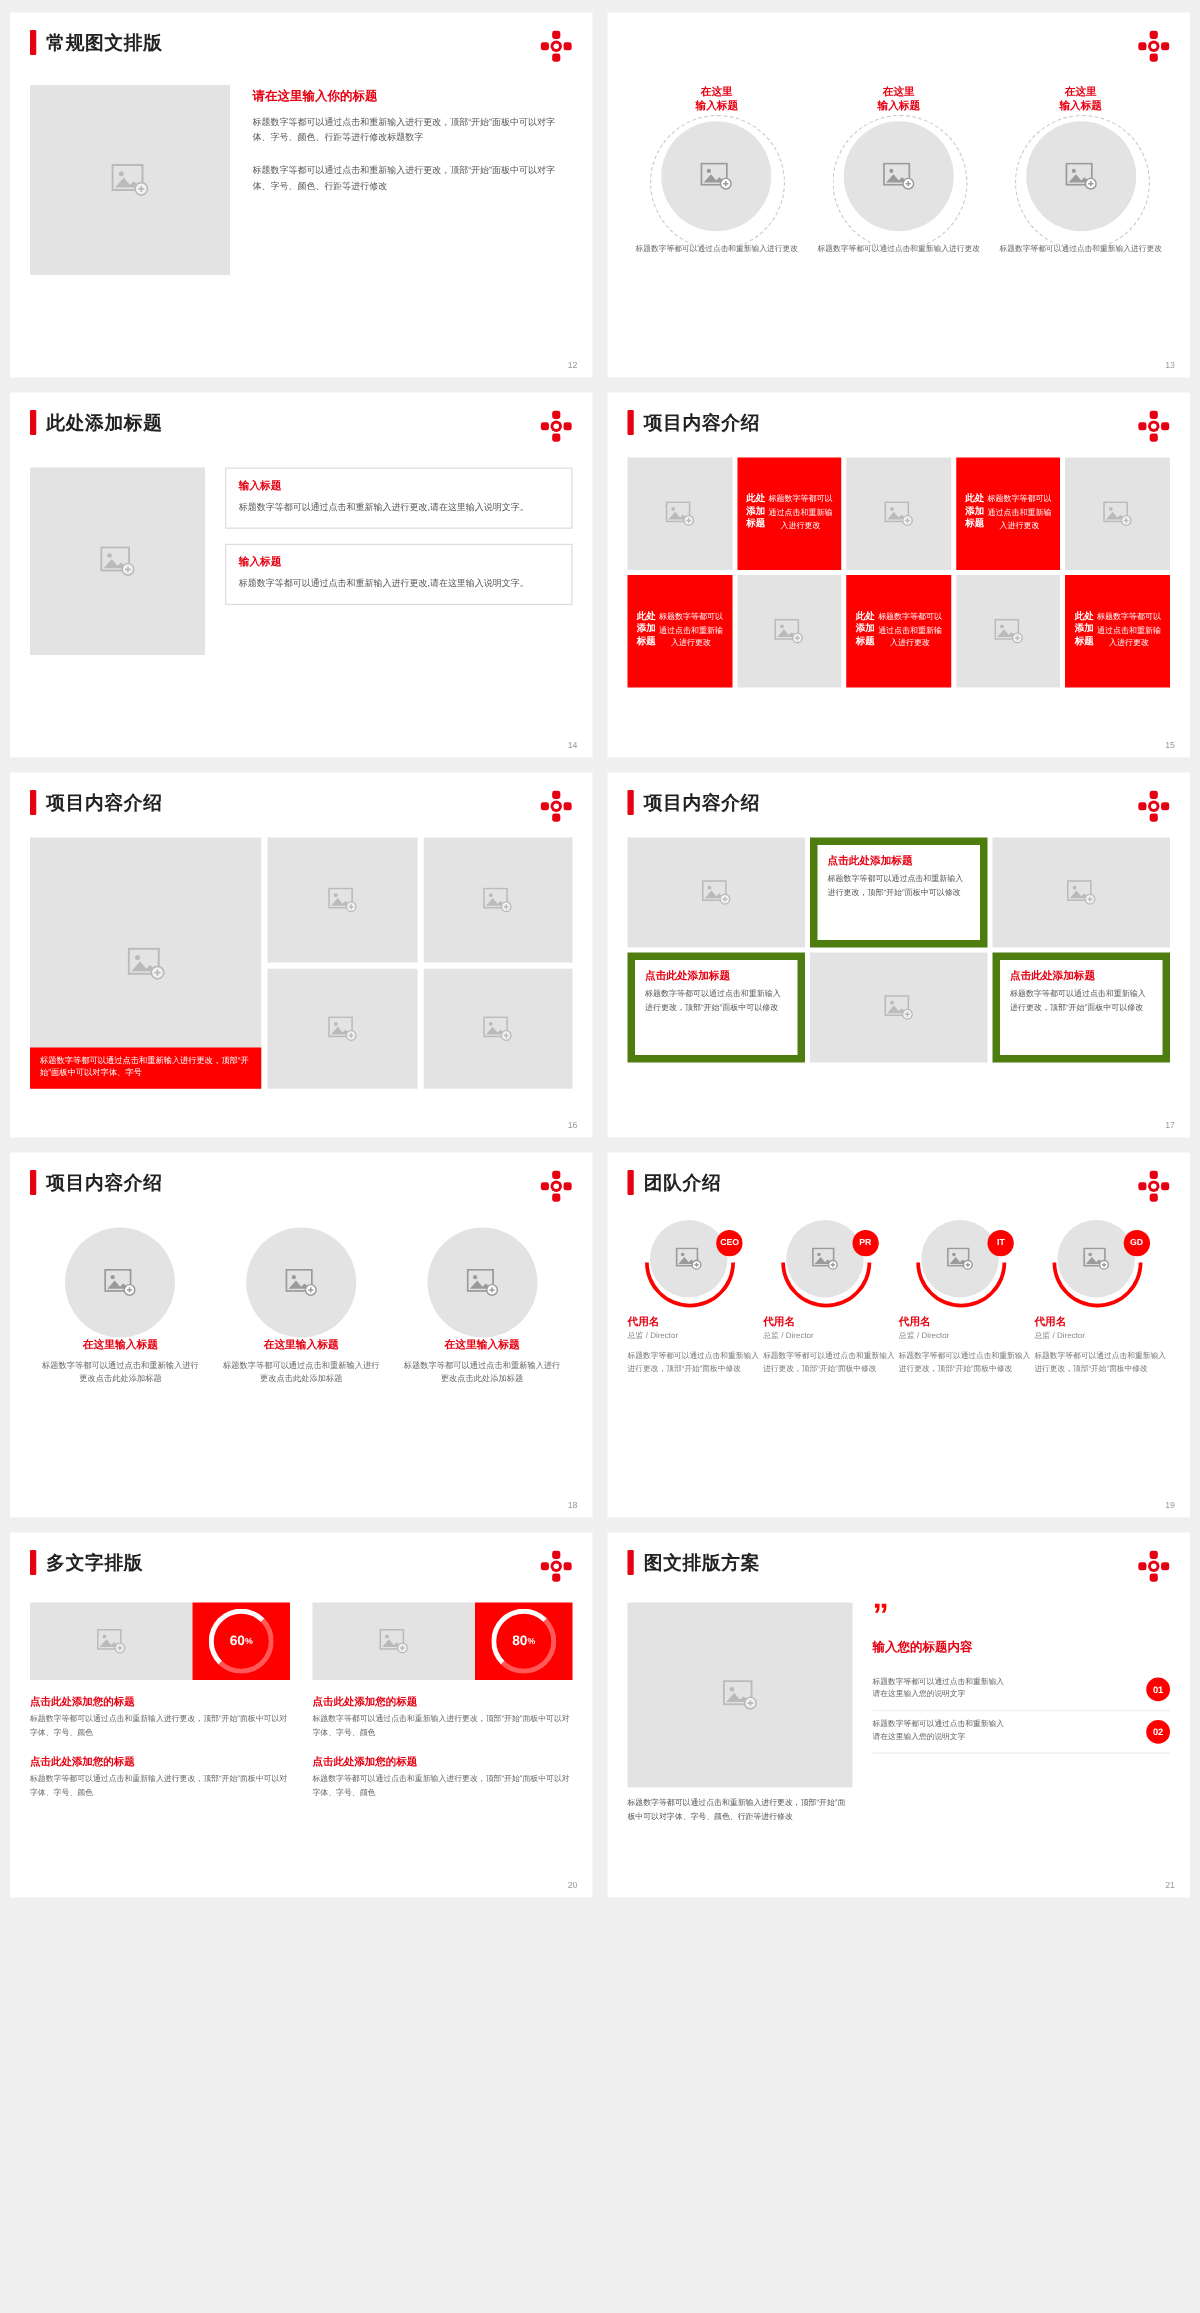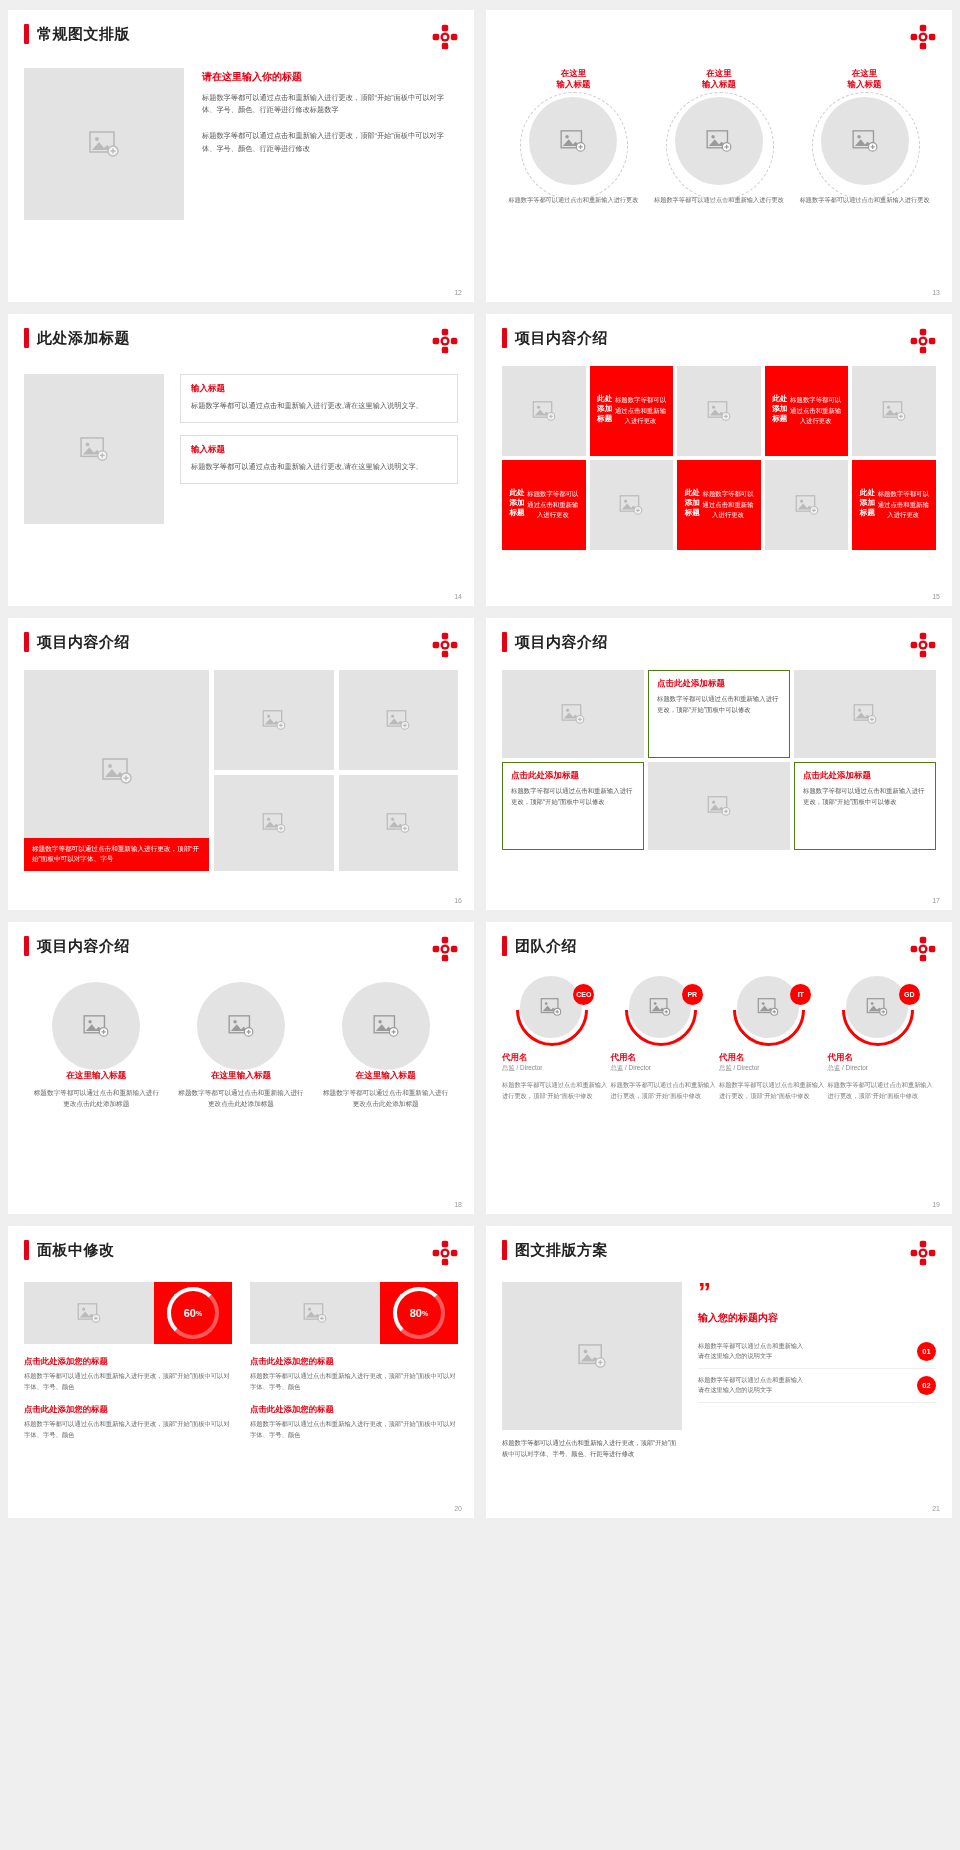--- a/index.html
+++ b/index.html
@@ -38,21 +38,21 @@
   
   .s15 .tiles{display:grid;grid-template-columns:repeat(5,1fr);grid-template-rows:90px 90px;gap:4px;margin-top:18px;}
   .s15 .tile{display:flex;align-items:center;justify-content:center;flex-direction:row;padding:6px;box-sizing:border-box;text-align:center;}
   .s15 .tt{font-size:7.6px;font-weight:bold;margin-bottom:4px;}
   
   .s16 .g{display:grid;grid-template-columns:1.55fr 1fr 1fr;grid-template-rows:100px 96px;gap:5px;margin-top:18px;}
   .s16 .big{grid-row:span 2;position:relative;}
   .s16 .cap{position:absolute;left:0;right:0;bottom:0;background:#ff0000;color:#fff;font-size:6.6px;line-height:1.6;padding:6px 8px;box-sizing:border-box;}
   
   .s17 .g{display:grid;grid-template-columns:1fr 1fr 1fr;grid-template-rows:88px 88px;gap:4px;margin-top:18px;}
-  .s17 .txtbox{border:1px solid #4d7c0f;padding:7px 8px;box-sizing:border-box;}
+  .s17 .txtbox{border:6px solid #4d7c0f;padding:7px 8px;box-sizing:border-box;}
   
   .s18 .row{display:flex;justify-content:space-around;margin-top:26px;}
   .s18 .col{width:30%;text-align:center;}
   .s18 .c{width:88px;height:88px;margin:0 auto;}
   .s18 .cap{font-size:8.6px;font-weight:bold;color:#e60012;}
   .s18 .desc{font-size:6.6px;color:#666;line-height:1.7;margin-top:5px;}
   
   .s19 .row{display:flex;gap:0;margin-top:20px;}
   .s19 .col{flex:1;text-align:left;}
   .s19 .av{position:relative;width:72px;height:66px;margin:0 auto;}
@@ -577,21 +577,21 @@
         <div style="font-size:6.4px;color:#888">总监 / Director</div>
         <div class="desc">标题数字等都可以通过点击和重新输入进行更改，顶部“开始”面板中修改</div>
       </div>
     </div>
     <div class="pagenum">19</div>
   </div>
 
   <div class="slide s20">
     <div class="hdr">
       <div class="bar"></div>
-      <div class="t">面板中修改</div>
+      <div class="t">多文字排版</div>
     </div>
     <svg class="logo" viewBox="0 0 40 40">
         <g fill="#e60012">
           <circle cx="20" cy="20" r="7"></circle>
           <rect x="15" y="1" width="10" height="10" rx="3"></rect>
           <rect x="15" y="29" width="10" height="10" rx="3"></rect>
           <rect x="1" y="15" width="10" height="10" rx="3"></rect>
           <rect x="29" y="15" width="10" height="10" rx="3"></rect>
         </g>
         <circle cx="20" cy="20" r="3.4" fill="#fff"></circle>

